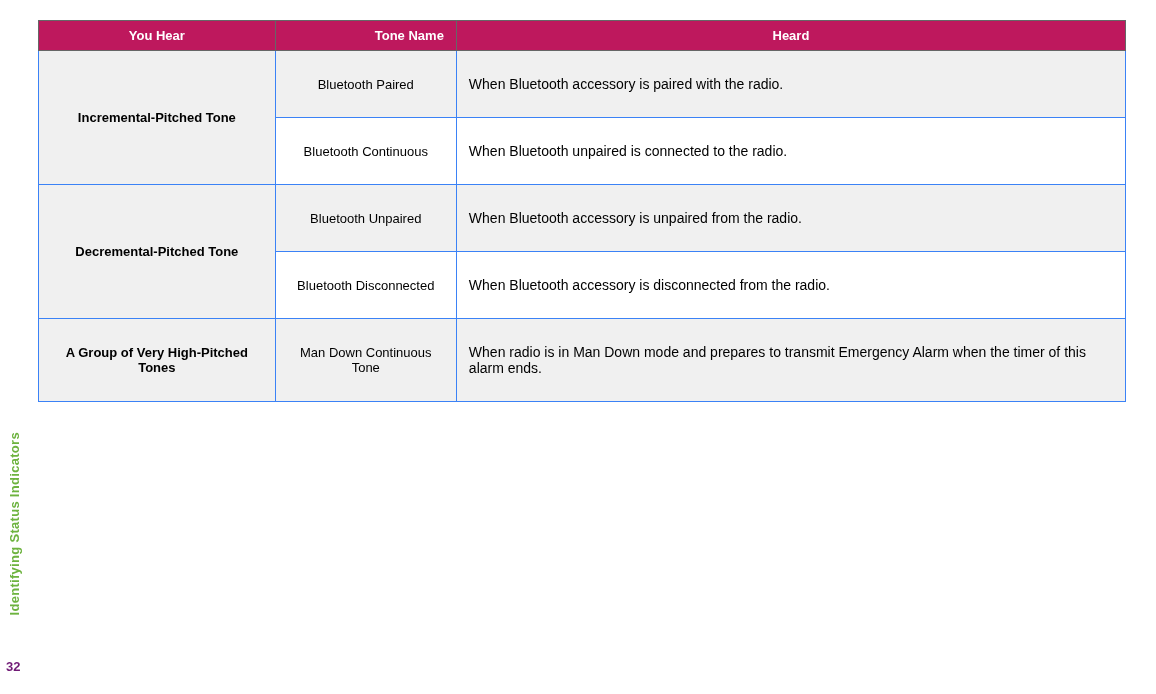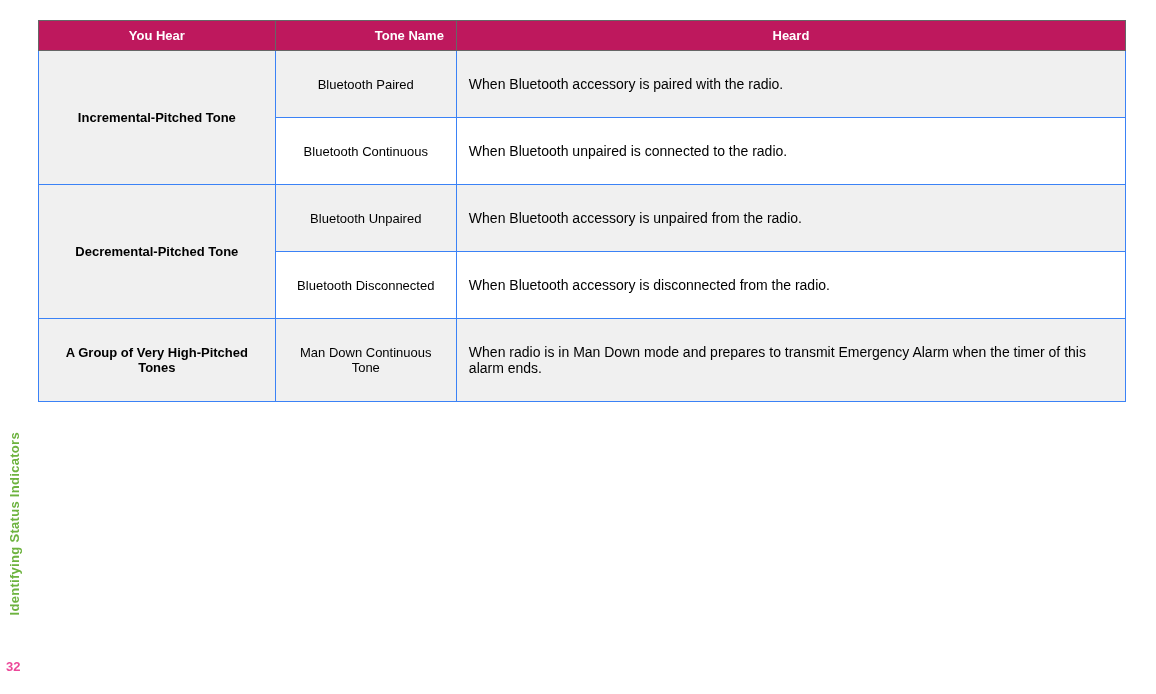--- a/index.html
+++ b/index.html
@@ -52,21 +52,21 @@
       white-space: nowrap;
       letter-spacing: 0.3px;
     }
 
     .page-number {
       position: absolute;
       bottom: 20px;
       left: 6px;
       font-size: 13px;
       font-weight: bold;
-      color: #ec4899;
+      color: #701a75;
     }
 
     .main-content {
       flex: 1;
       padding: 20px 30px 20px 10px;
       display: flex;
       flex-direction: column;
     }
 
     table {

